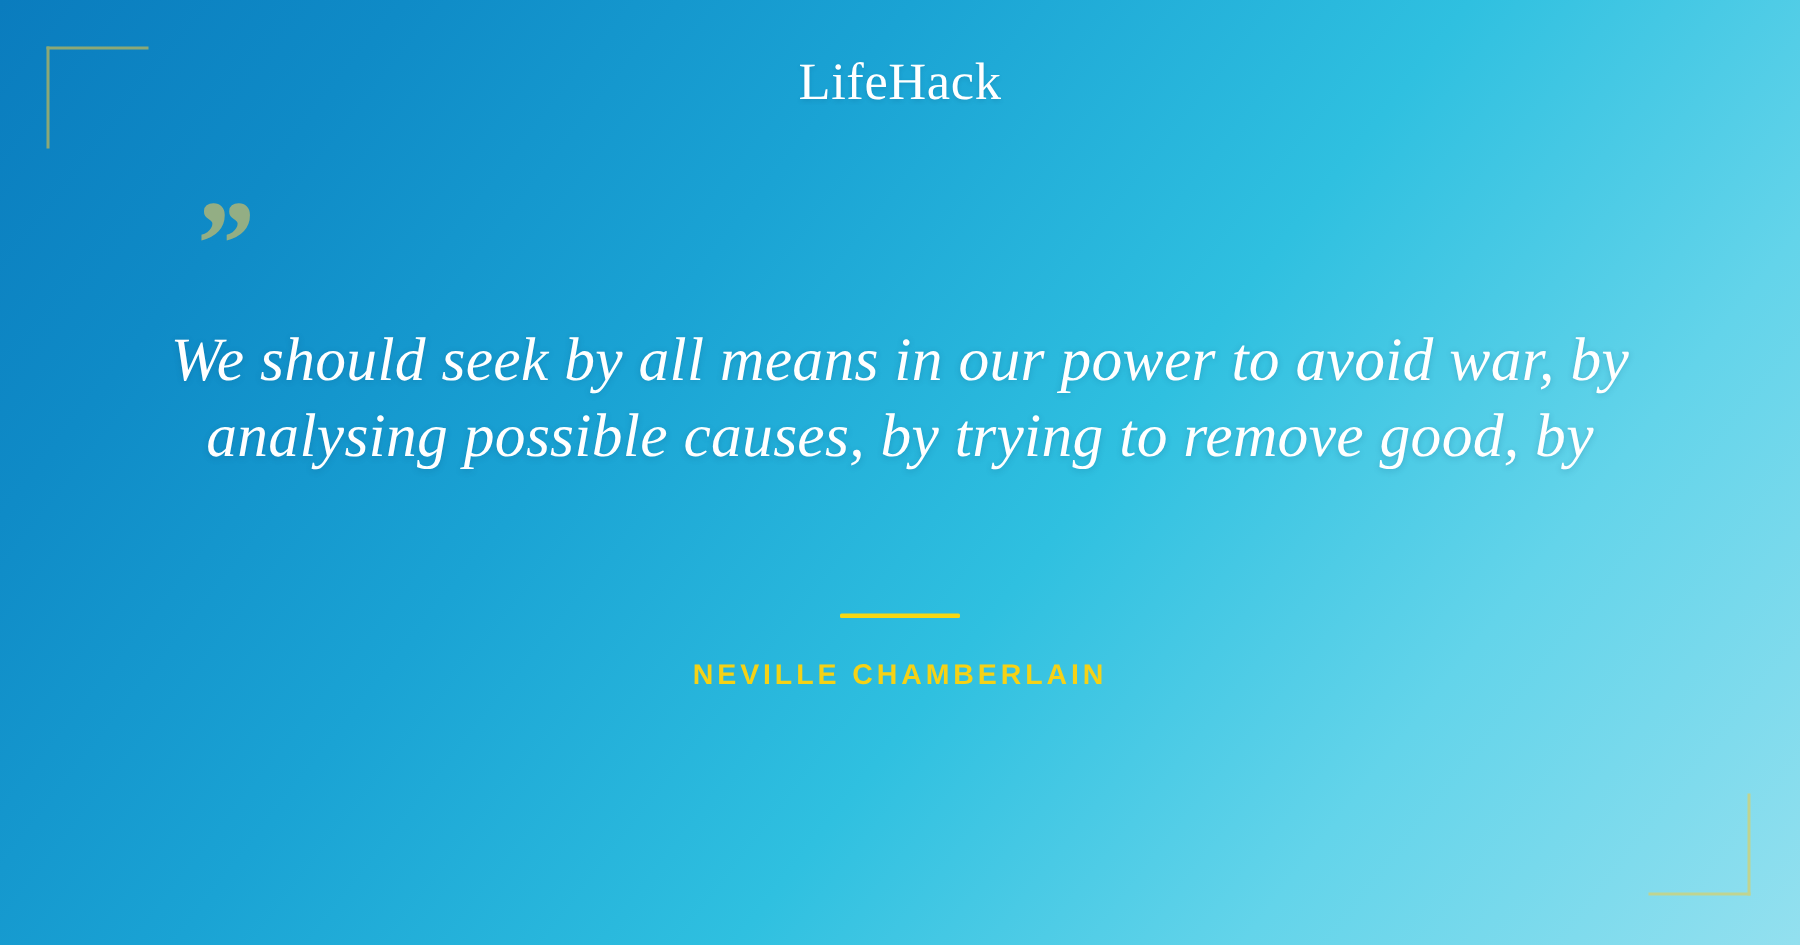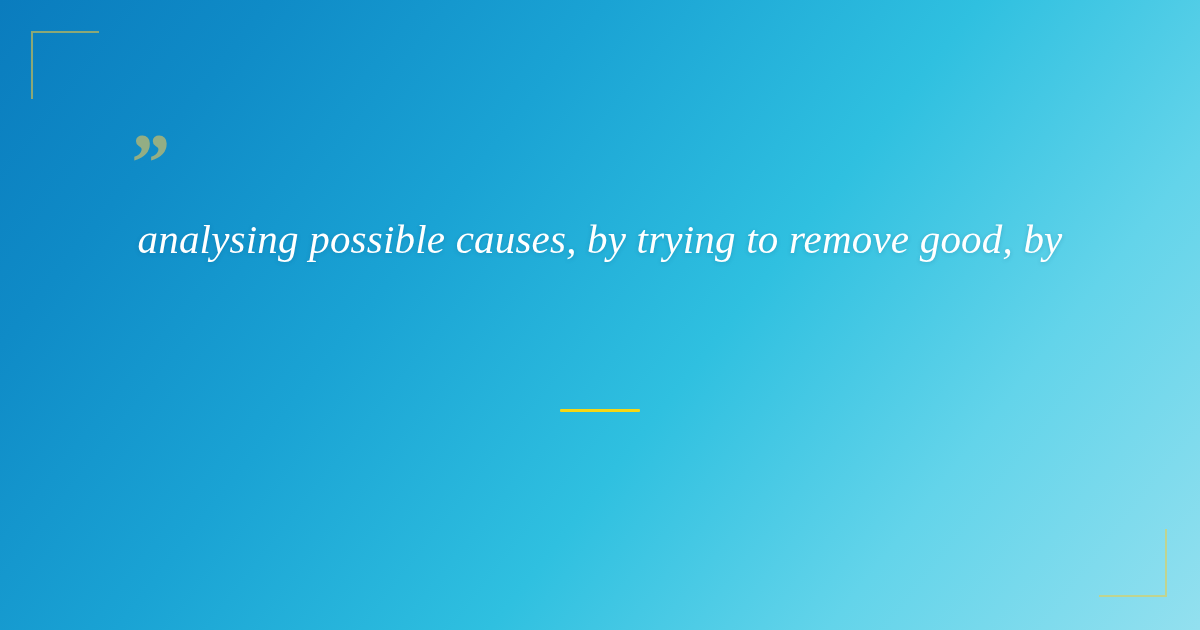--- a/index.html
+++ b/index.html
@@ -132,27 +132,30 @@
     text-transform: uppercase;
   }
 </style>
 </head>
 <body>
 
 <div class="card">
 
   <div class="corner corner-tl"></div>
 
+  <div class="logo">LifeHack</div>
 
   <div class="quote-mark">”</div>
 
   <div class="quote-block">
+    <p class="quote-text">We should seek by all means in our power to avoid war, by</p>
     <p class="quote-text">analysing possible causes, by trying to remove good, by</p>
   </div>
 
   <div class="divider-wrap">
     <div class="divider"></div>
   </div>
 
+  <div class="attribution">NEVILLE CHAMBERLAIN</div>
 
   <div class="corner corner-br"></div>
 
 </div>
 
 </body></html>

